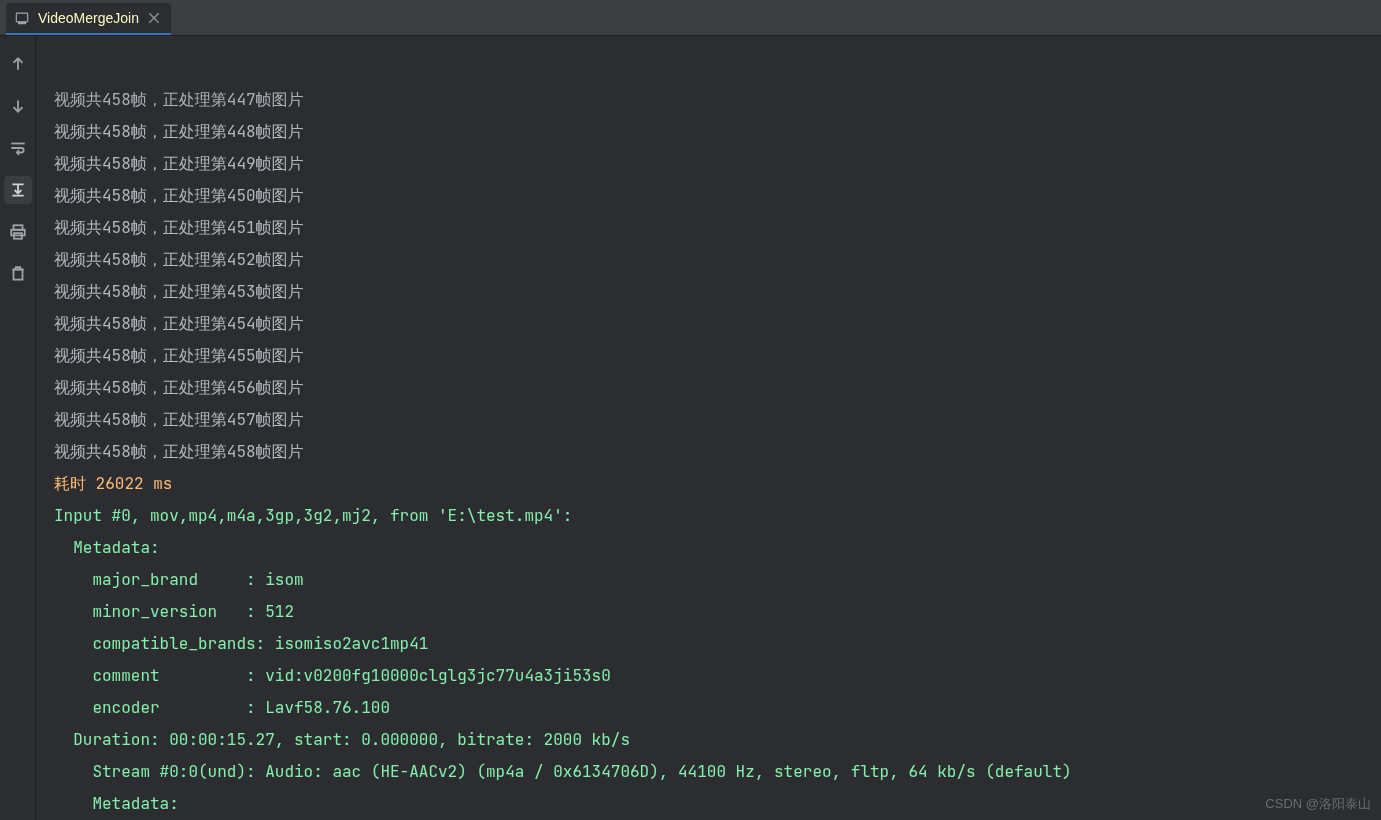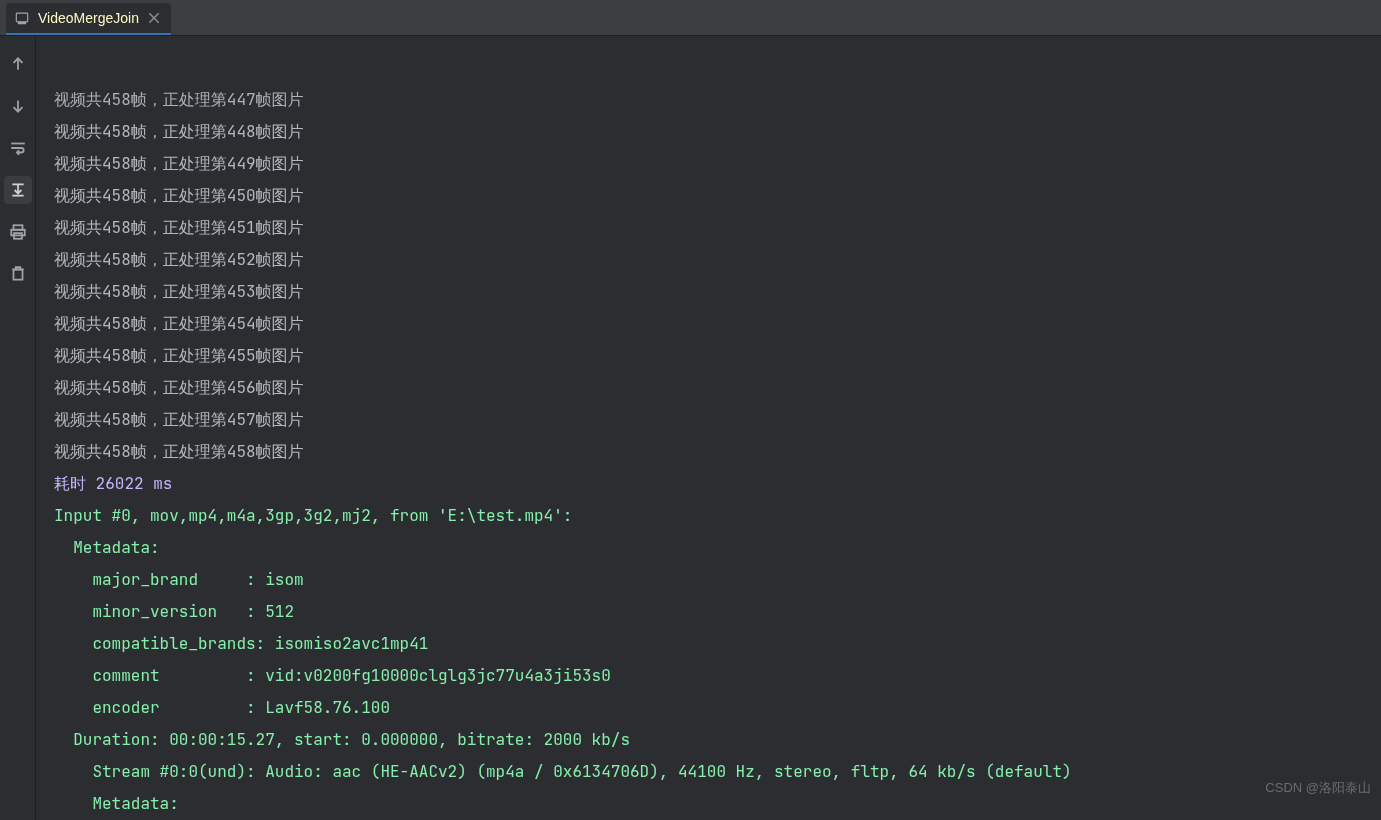--- a/index.html
+++ b/index.html
@@ -12,23 +12,23 @@
   .tab .icon svg { width:14px; height:14px; }
   .tab .close { width:14px; height:14px; display:flex; align-items:center; justify-content:center; color:#8a8d93; cursor:pointer; }
   .body { flex:1; display:flex; min-height:0; }
   .gutter { width:36px; background:#2b2d30; border-right:1px solid #1e1f22; display:flex; flex-direction:column; align-items:center; padding-top:14px; gap:14px; }
   .gbtn { width:28px; height:28px; display:flex; align-items:center; justify-content:center; color:#9fa2a8; border-radius:4px; cursor:pointer; }
   .gbtn.active { background:#3a3c40; color:#cfd1d6; }
   .gbtn svg { width:18px; height:18px; }
   .console { flex:1; overflow:hidden; padding:8px 6px 6px 18px; font-family:"Consolas","JetBrains Mono",monospace; white-space:pre; font-size:16px; line-height:32px; color:#b4b8bf; position:relative; }
   .line { white-space:pre; }
   .line.partial { margin-top:-24px; opacity:.95; }
-  .line.elapsed { color:#c4b5fd; }
+  .line.elapsed { color:#fdba74; }
   .ff { color:#86efac; }
-  .watermark { position:absolute; right:10px; bottom:16px; font-size:13px; color:#6a6c70; font-family:"Microsoft YaHei",Arial,sans-serif; white-space:nowrap; }
+  .watermark { position:absolute; right:10px; bottom:0; font-size:13px; color:#6a6c70; font-family:"Microsoft YaHei",Arial,sans-serif; white-space:nowrap; }
 </style>
 </head>
 <body>
 
 <div class="app">
 
   <div class="tabbar">
     <div class="tab active">
       <span class="icon">
         <svg viewBox="0 0 16 16" fill="none" stroke="#9fa7b3" stroke-width="1.3">

